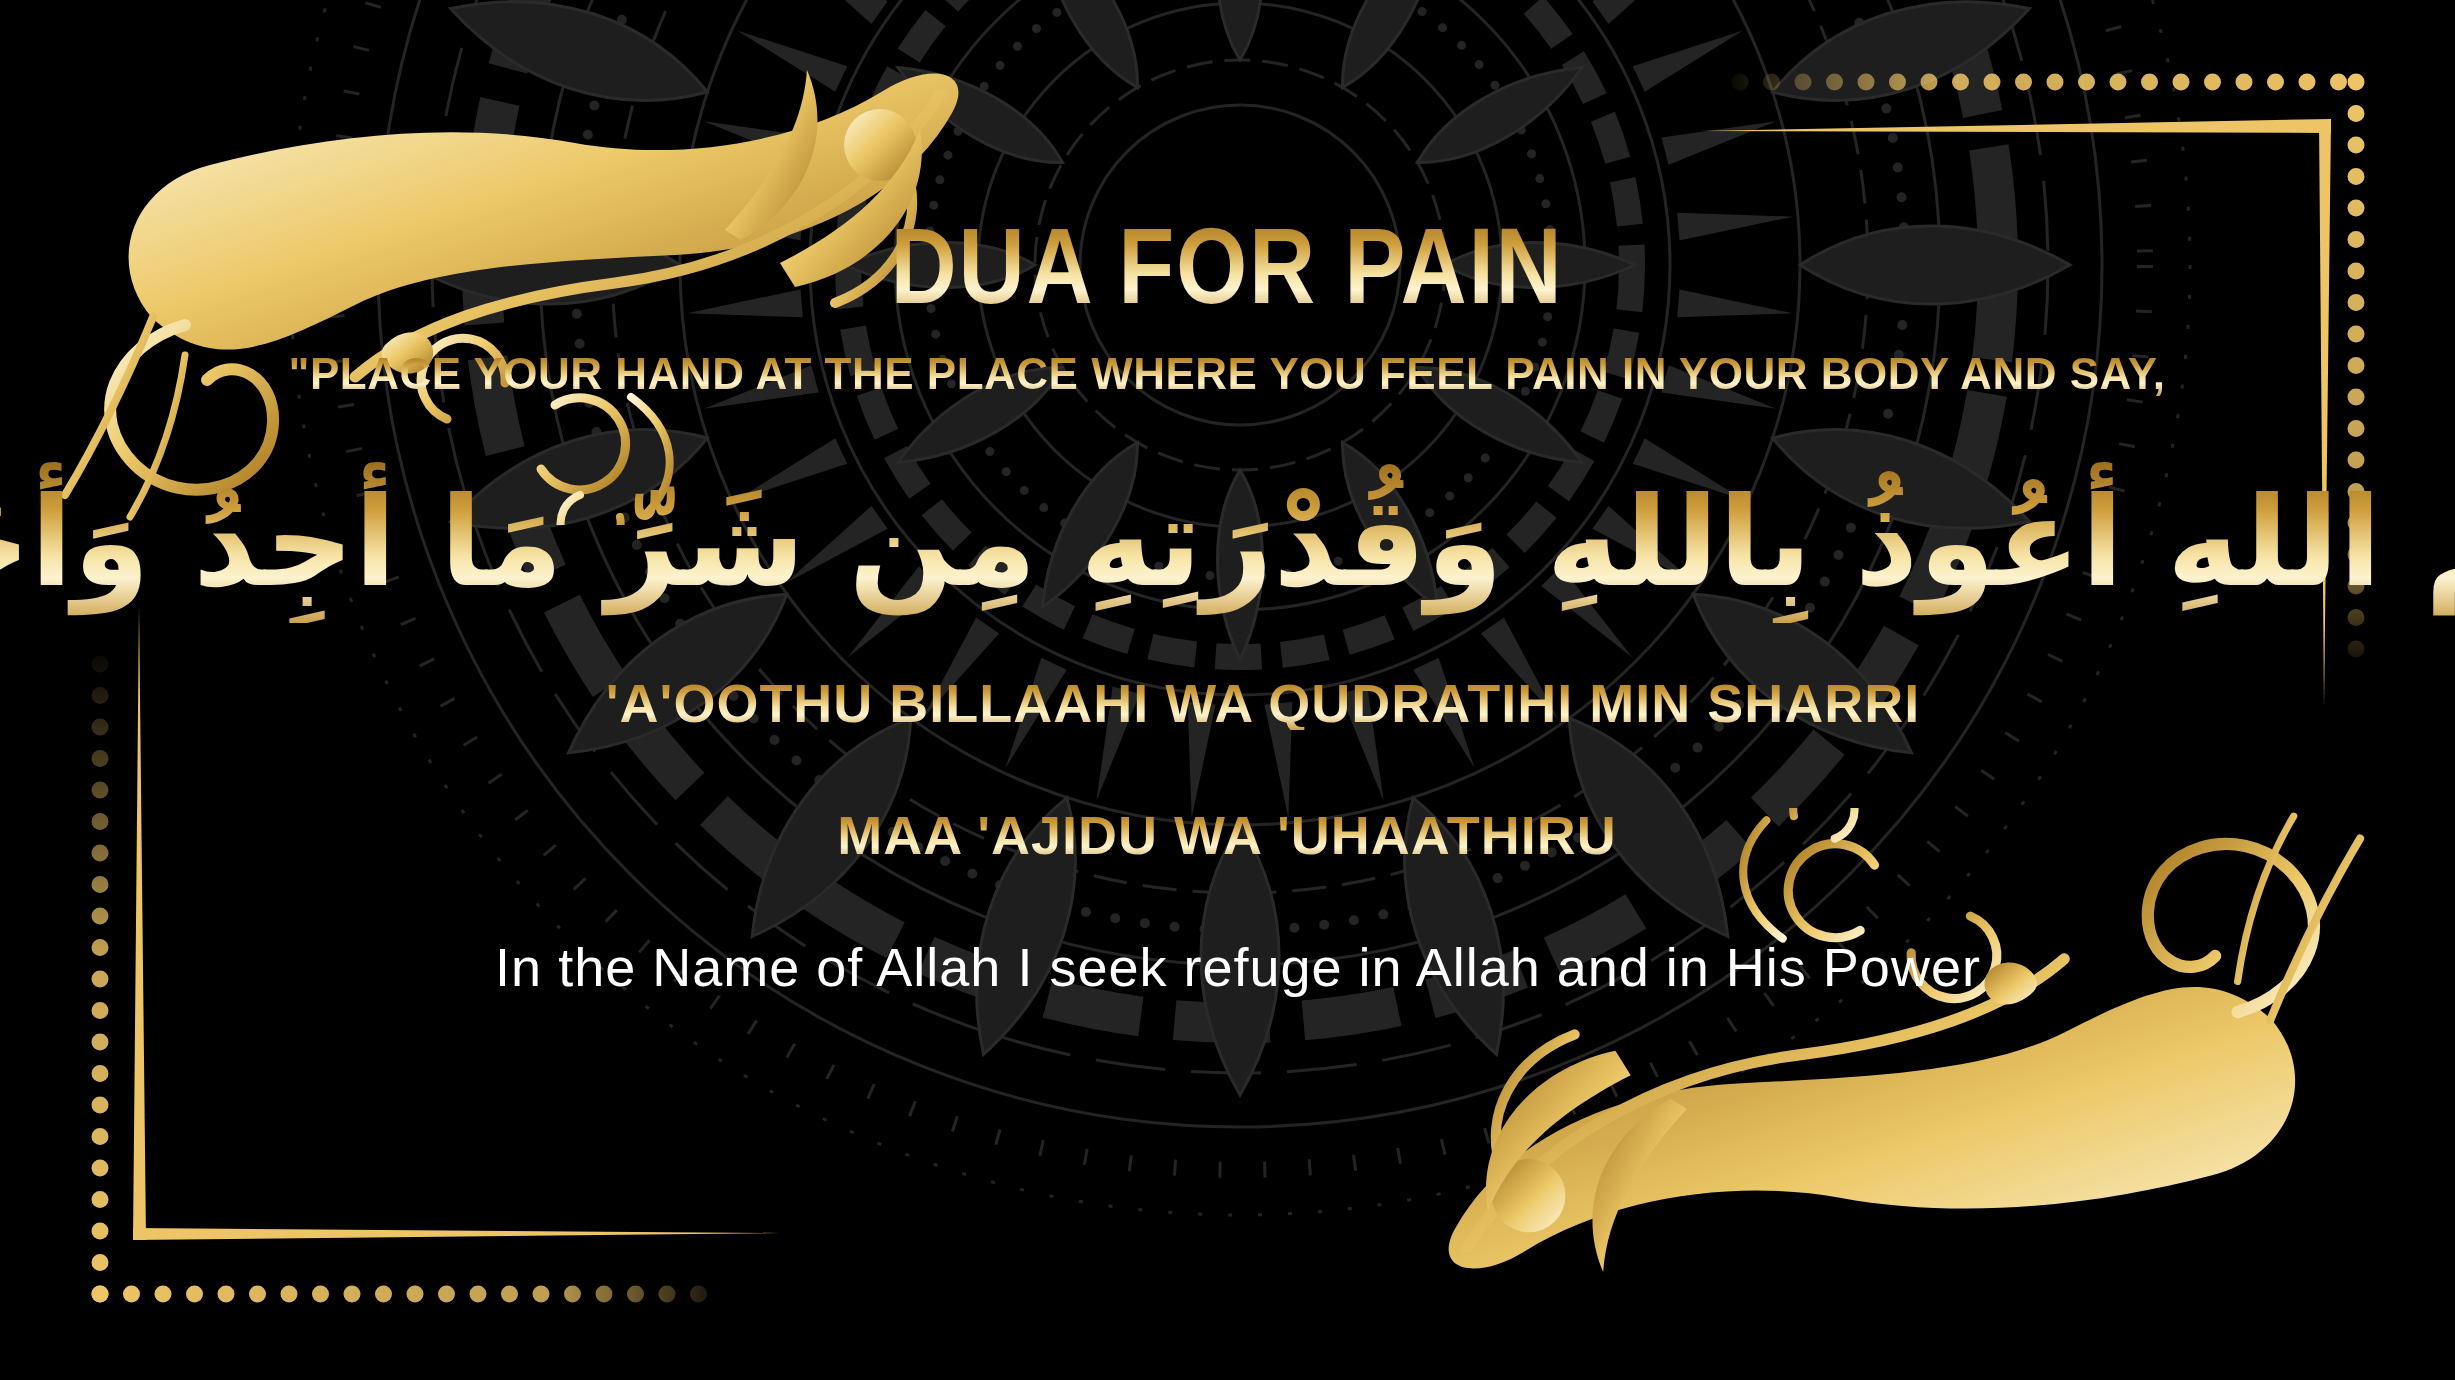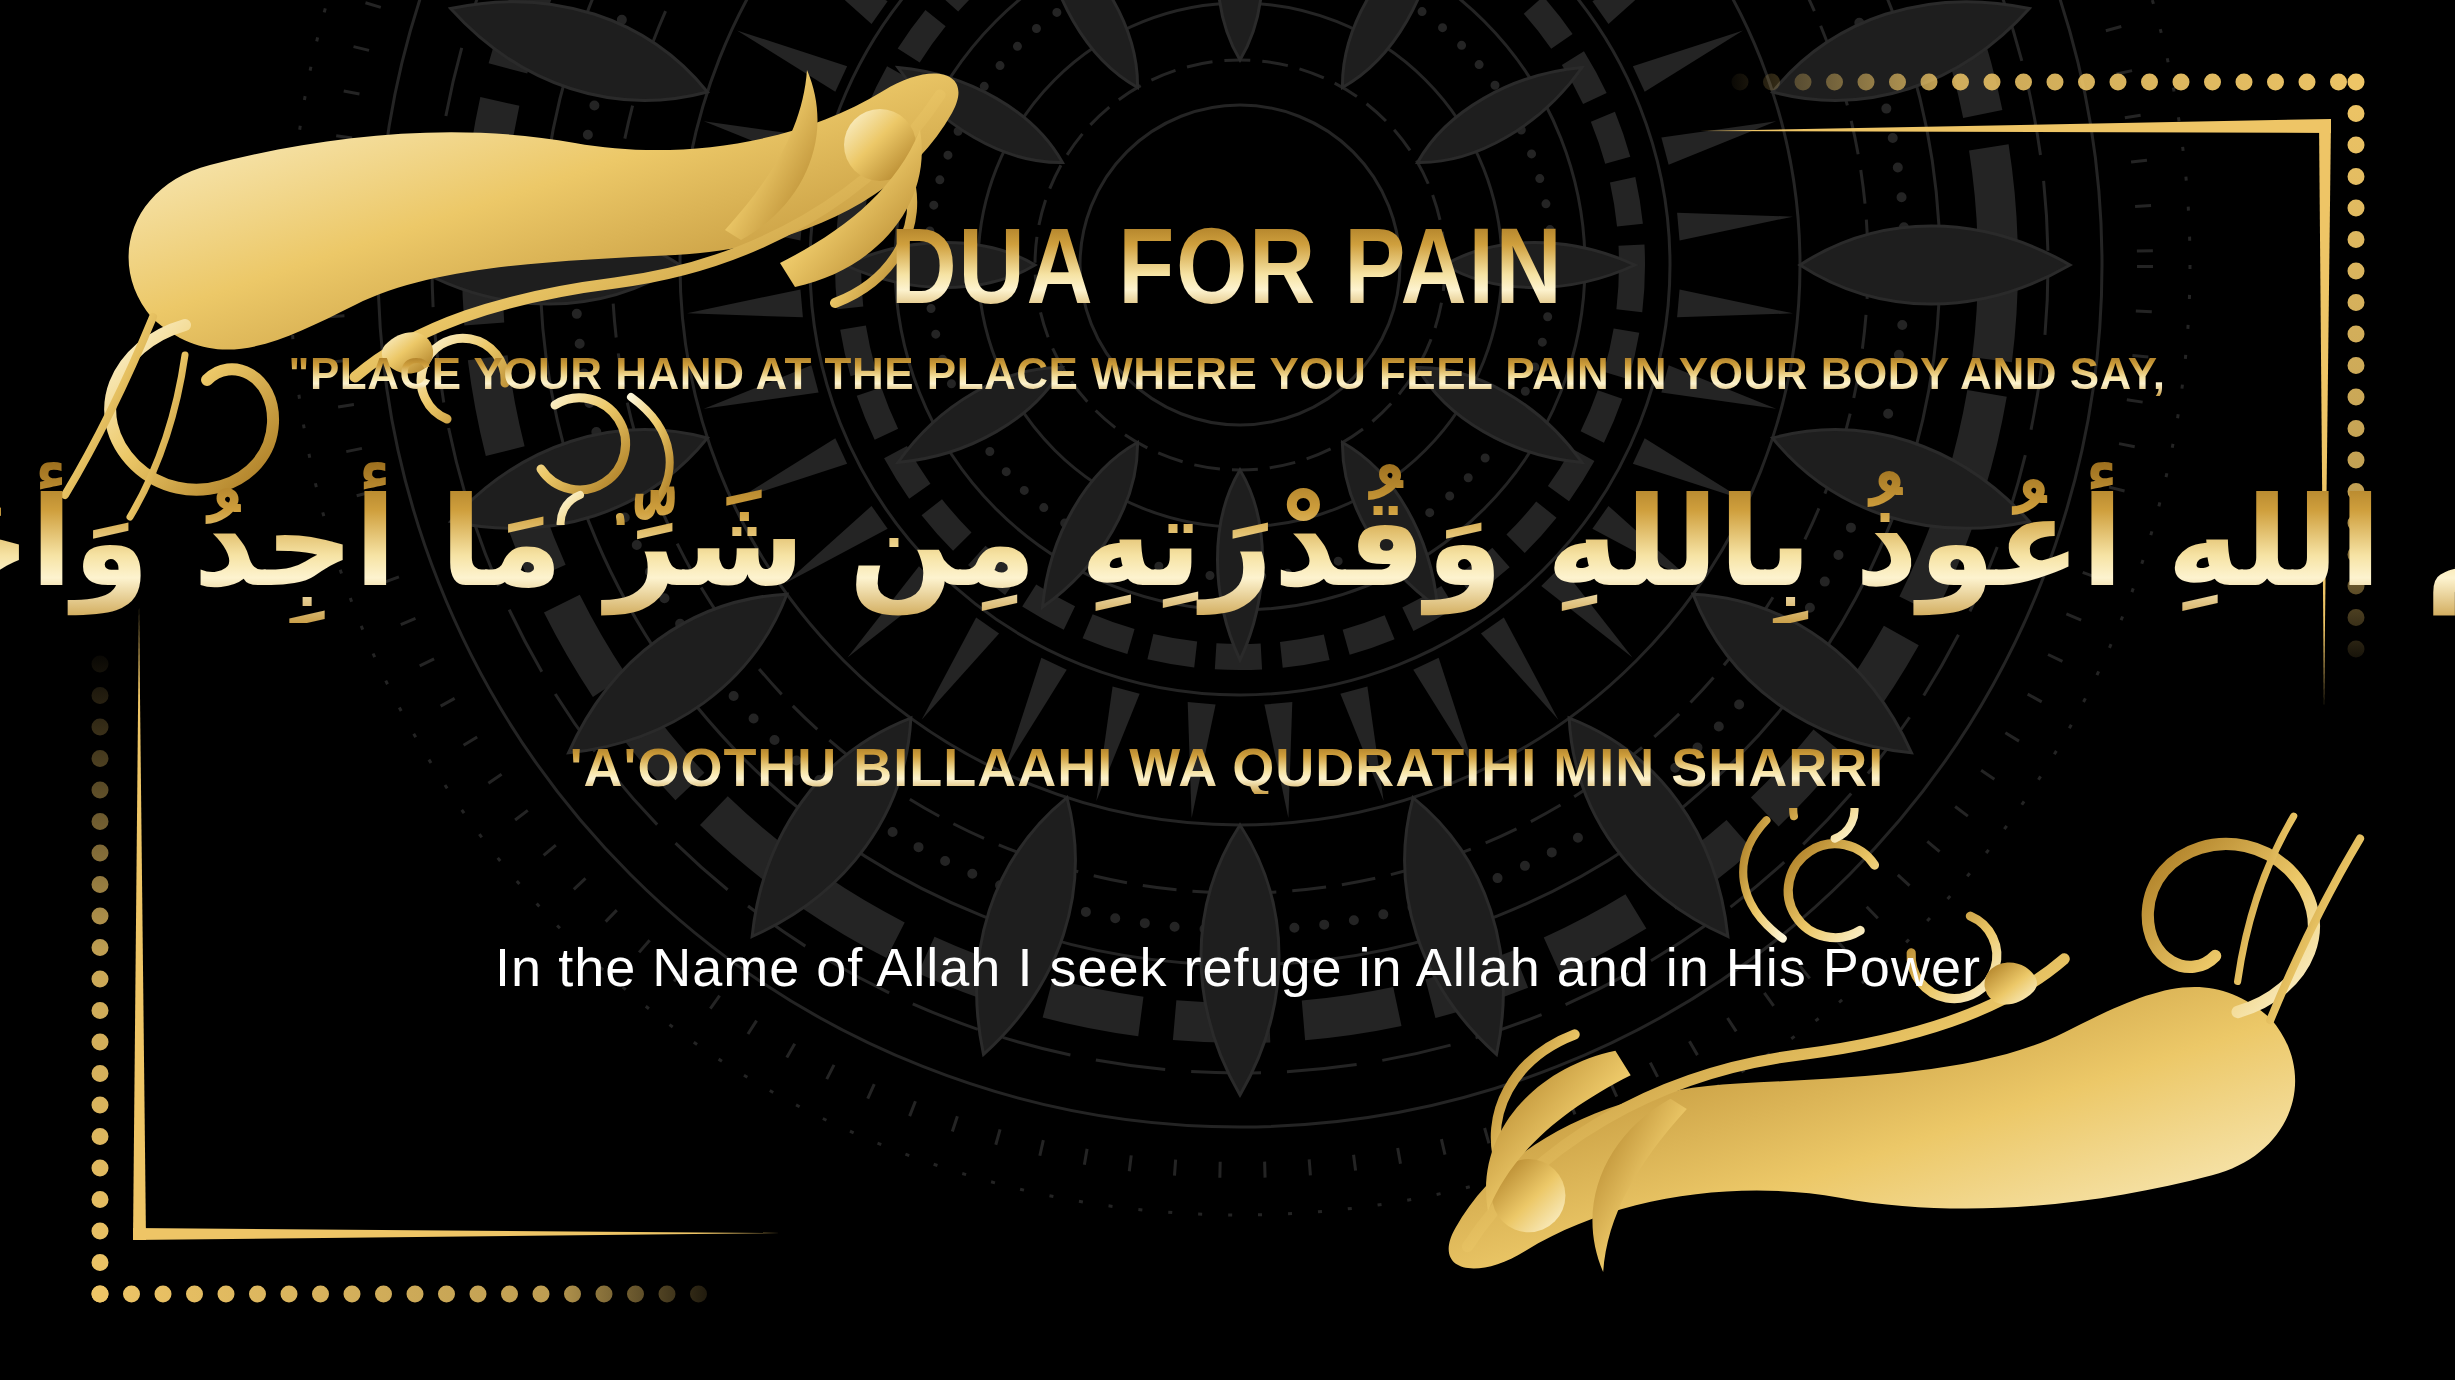--- a/index.html
+++ b/index.html
@@ -15,21 +15,21 @@
   @supports (-webkit-background-clip:text){
     .gold{background:linear-gradient(180deg,#9c6f1e 0%,#cf9f3d 30%,#f6e3a4 58%,#fdf3cf 72%,#caa04a 100%);
           -webkit-background-clip:text;background-clip:text;color:transparent;}
   }
   .title{top:212px;font-size:108px;font-weight:700;letter-spacing:2px;
          transform:translateX(-50%) scaleX(.85);}
   .instruction{top:352px;font-size:44px;font-weight:700;letter-spacing:.5px;}
   .arabic{top:462px;font-size:124px;line-height:1.3;font-weight:700;direction:rtl;
           font-family:"DejaVu Sans",sans-serif;}
   .translit{font-size:54px;font-weight:700;letter-spacing:1px;}
-  .translit1{top:740px;}
+  .translit1{top:676px;margin-left:36px;}
   .translit2{top:808px;}
   .translation{color:#ffffff;font-size:54px;font-weight:400;letter-spacing:1px;
                font-family:"Liberation Sans",sans-serif;}
   .translation1{top:940px;margin-left:11px;}
   .translation2{top:1012px;}
 
   
   .flourish-tl{position:absolute;left:35px;top:25px;}
   .flourish-br{position:absolute;left:1300px;top:808px;transform:rotate(180deg);}
 </style>
@@ -194,16 +194,17 @@
   </svg>
 
   <div class="txt title gold">DUA FOR PAIN</div>
 
   <div class="txt instruction gold">"PLACE YOUR HAND AT THE PLACE WHERE YOU FEEL PAIN IN YOUR BODY AND SAY,</div>
 
   <div class="txt arabic gold" dir="rtl">بِسْمِ اللهِ أَعُوذُ بِاللهِ وَقُدْرَتِهِ مِن شَرِّ مَا أَجِدُ وَأُحَاذِرُ</div>
 
   <div class="txt translit translit1 gold">'A'OOTHU BILLAAHI WA QUDRATIHI MIN SHARRI</div>
 
+  <div class="txt translit translit2 gold">MAA 'AJIDU WA 'UHAATHIRU</div>
 
   <div class="txt translation translation1">In the Name of Allah I seek refuge in Allah and in His Power</div>
 
 </div>
 
 </body></html>

